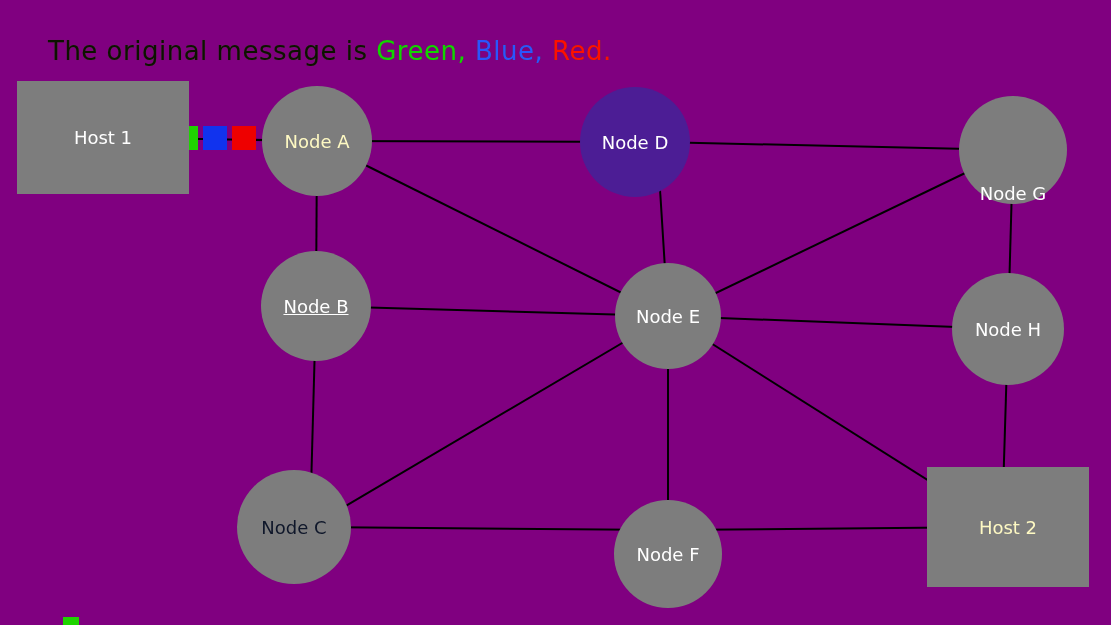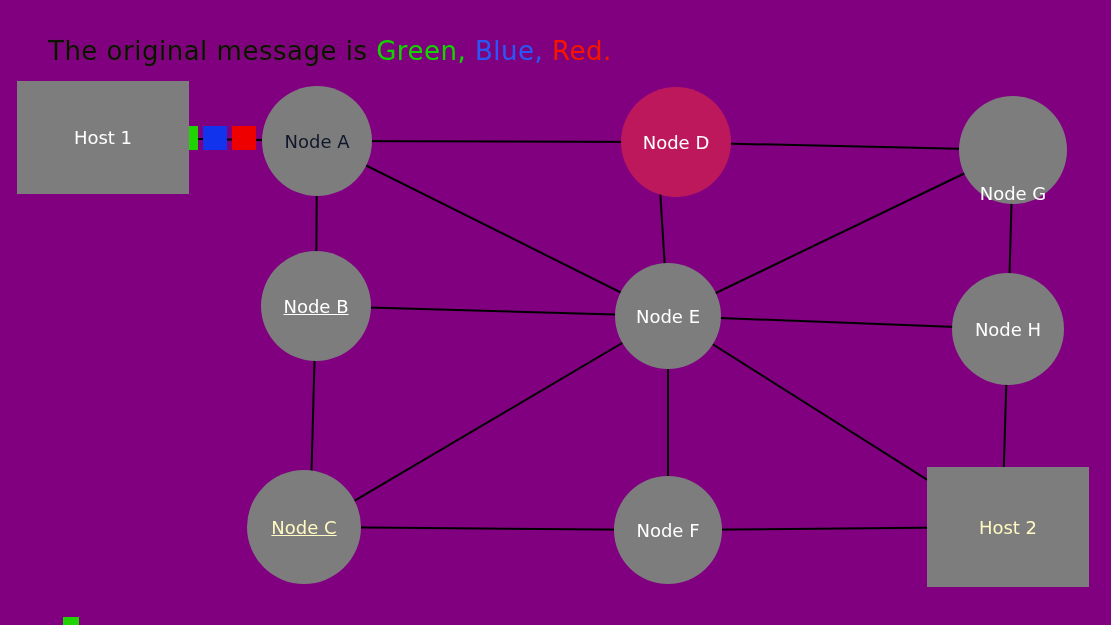--- a/index.html
+++ b/index.html
@@ -93,36 +93,36 @@
       <div class="packet" style="background: rgb(17, 51, 238);"></div>
       <div class="packet" style="background: rgb(238, 0, 0);"></div>
     </div>
   <div id="stray-packet" style="background: rgb(31, 212, 0);"></div>
 <div class="net-node rect" style="background: rgb(125, 125, 125); color: rgb(255, 255, 255); width: 172px; height: 113px; left: 17px; top: 80.5px;">
       <span>Host 1</span>
     </div>
     <div class="net-node rect" style="background: rgb(125, 125, 125); color: #fef9c3; width: 162px; height: 120px; left: 927px; top: 467px;">
       <span>Host 2</span>
     </div>
-    <div class="net-node circle" style="background: rgb(125, 125, 125); color: #0f172a; width: 110px; height: 110px; left: 262px; top: 86px;">
+    <div class="net-node circle" style="background: rgb(125, 125, 125); color: #fef9c3; width: 110px; height: 110px; left: 262px; top: 86px;">
       <span>Node A</span>
     </div>
     <div class="net-node circle" style="background: rgb(125, 125, 125); color: rgb(255, 255, 255); width: 110px; height: 110px; left: 261px; top: 251px; text-decoration: underline;">
       <span>Node B</span>
     </div>
-    <div class="net-node circle" style="background: rgb(125, 125, 125); color: #fef9c3; width: 114px; height: 114px; left: 247px; top: 470px; text-decoration: underline;">
+    <div class="net-node circle" style="background: rgb(125, 125, 125); color: #0f172a; width: 114px; height: 114px; left: 237px; top: 470px;">
       <span>Node C</span>
     </div>
-    <div class="net-node circle" style="background: #be185d; color: rgb(255, 255, 255); width: 110px; height: 110px; left: 621px; top: 87px;">
+    <div class="net-node circle" style="background: #4c1d95; color: rgb(255, 255, 255); width: 110px; height: 110px; left: 580px; top: 87px;">
       <span>Node D</span>
     </div>
     <div class="net-node circle" style="background: rgb(125, 125, 125); color: rgb(255, 255, 255); width: 106px; height: 106px; left: 615px; top: 263px;">
       <span>Node E</span>
     </div>
-    <div class="net-node circle" style="background: rgb(125, 125, 125); color: rgb(255, 255, 255); width: 108px; height: 108px; left: 614px; top: 476px;">
+    <div class="net-node circle" style="background: rgb(125, 125, 125); color: rgb(255, 255, 255); width: 108px; height: 108px; left: 614px; top: 500px;">
       <span>Node F</span>
     </div>
     <div class="net-node circle" style="background: rgb(125, 125, 125); color: rgb(255, 255, 255); width: 108px; height: 108px; left: 959px; top: 96px; align-items: flex-end;">
       <span>Node G</span>
     </div>
     <div class="net-node circle" style="background: rgb(125, 125, 125); color: rgb(255, 255, 255); width: 112px; height: 112px; left: 952px; top: 273px;">
       <span>Node H</span>
     </div>
   </div>
 

